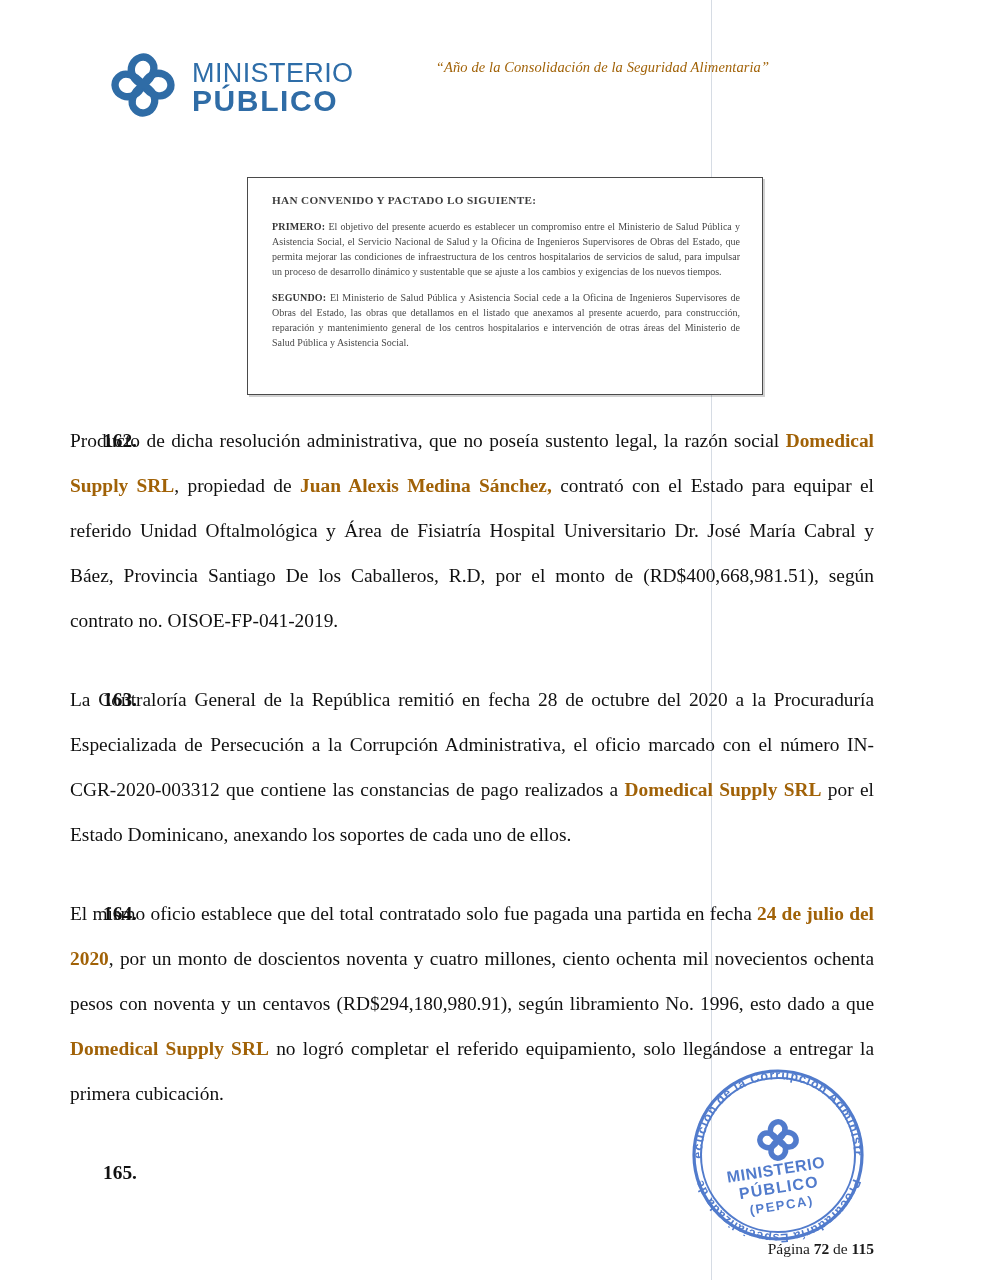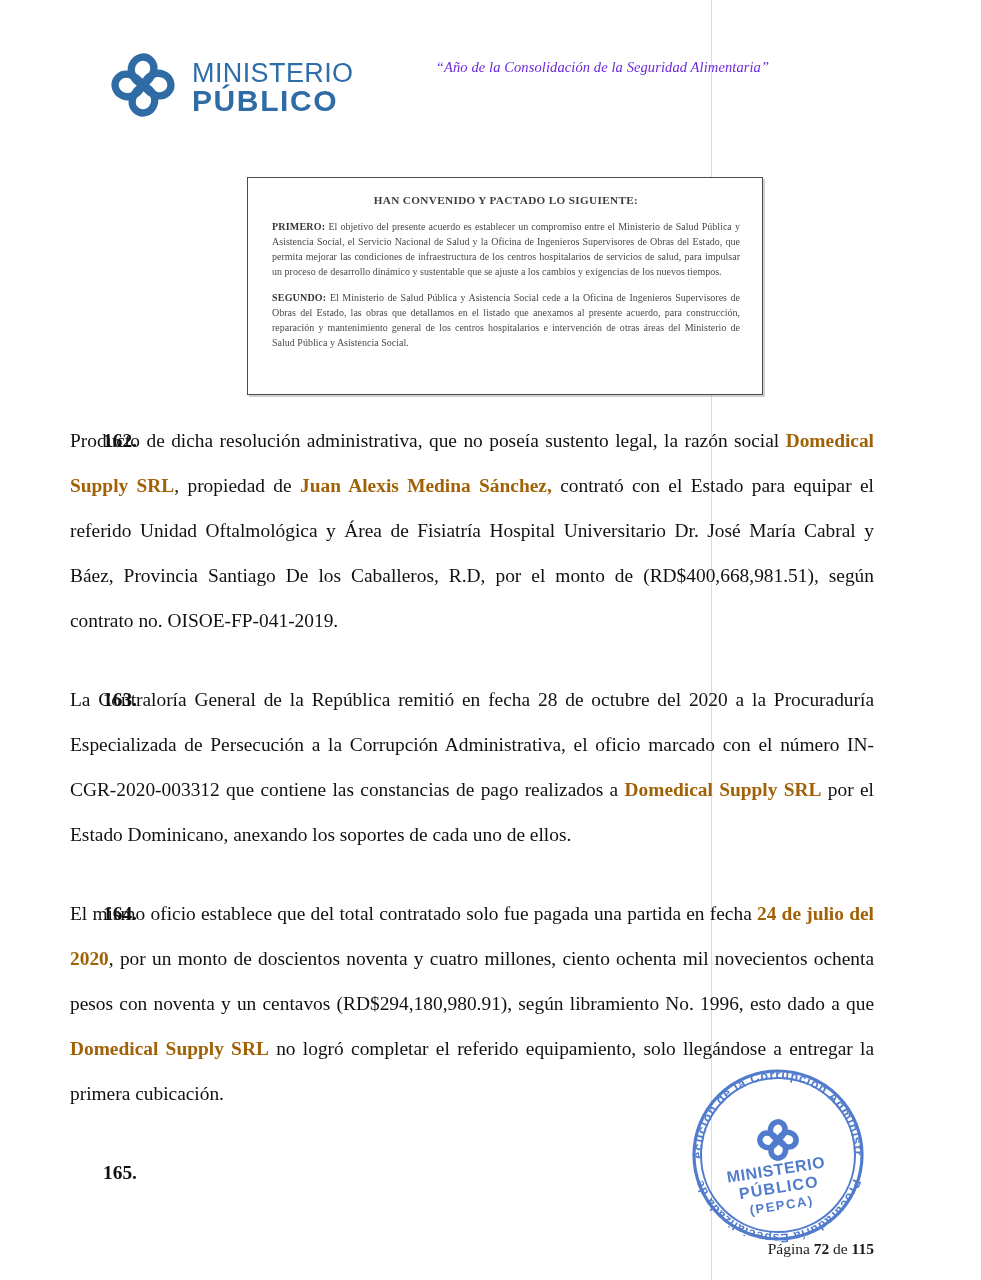--- a/index.html
+++ b/index.html
@@ -95,21 +95,21 @@
     font-size: 19.5px;
     line-height: 1.32;
     color: #1b3a66;
   }
   .header-titles .ht-line2 { letter-spacing: 0.1px; }
   .header-titles .ht-motto {
     margin-top: 5px;
     font-family: "Liberation Serif", serif;
     font-style: italic;
     font-size: 14.5px;
-    color: #6d28d9;
+    color: #a16207;
     letter-spacing: 0.1px;
   }
 
   
   .scan-box {
     position: absolute;
     left: 247px;
     top: 177px;
     width: 516px;
     height: 218px;
@@ -119,21 +119,21 @@
     box-sizing: border-box;
     padding: 14px 22px 10px 24px;
     overflow: hidden;
   }
   .scan-inner {
     filter: blur(0.22px) contrast(0.86);
     color: #2a2a2a;
     opacity: 0.93;
   }
   .scan-title {
-    text-align: center;
+    text-align: left;
     font-family: "Liberation Serif", serif;
     font-weight: 700;
     font-size: 11.2px;
     letter-spacing: 0.35px;
     margin: 2px 0 13px 0;
     color: #1f1f1f;
   }
   .scan-para {
     font-family: "Liberation Serif", serif;
     font-size: 10px;

